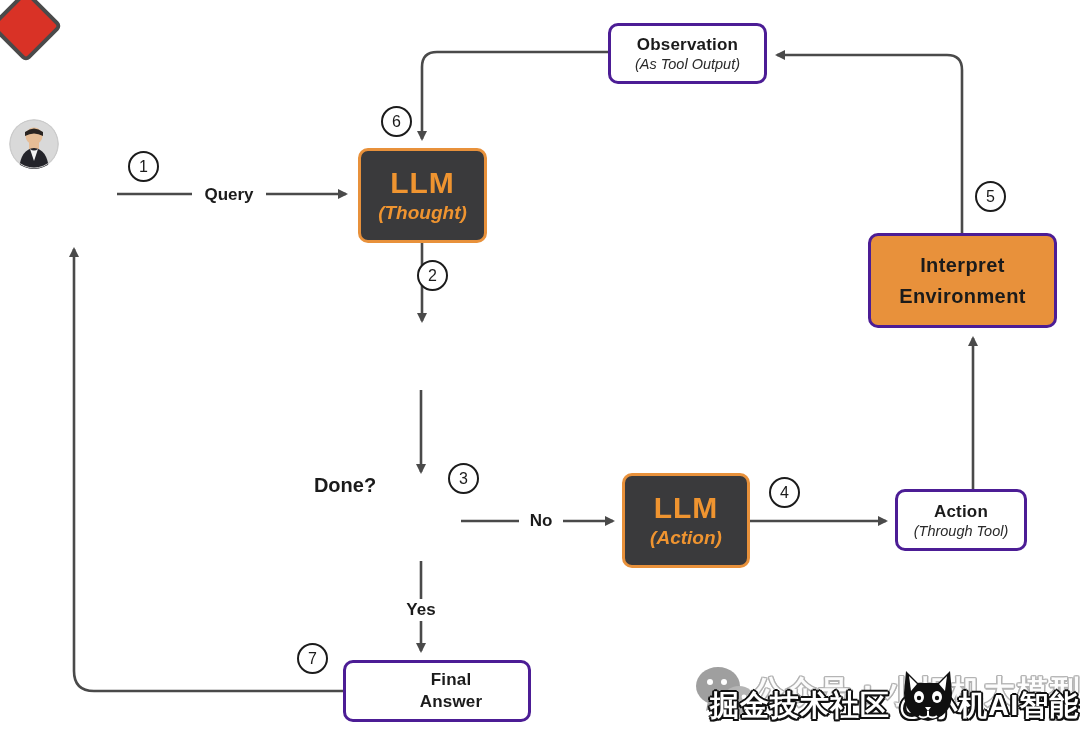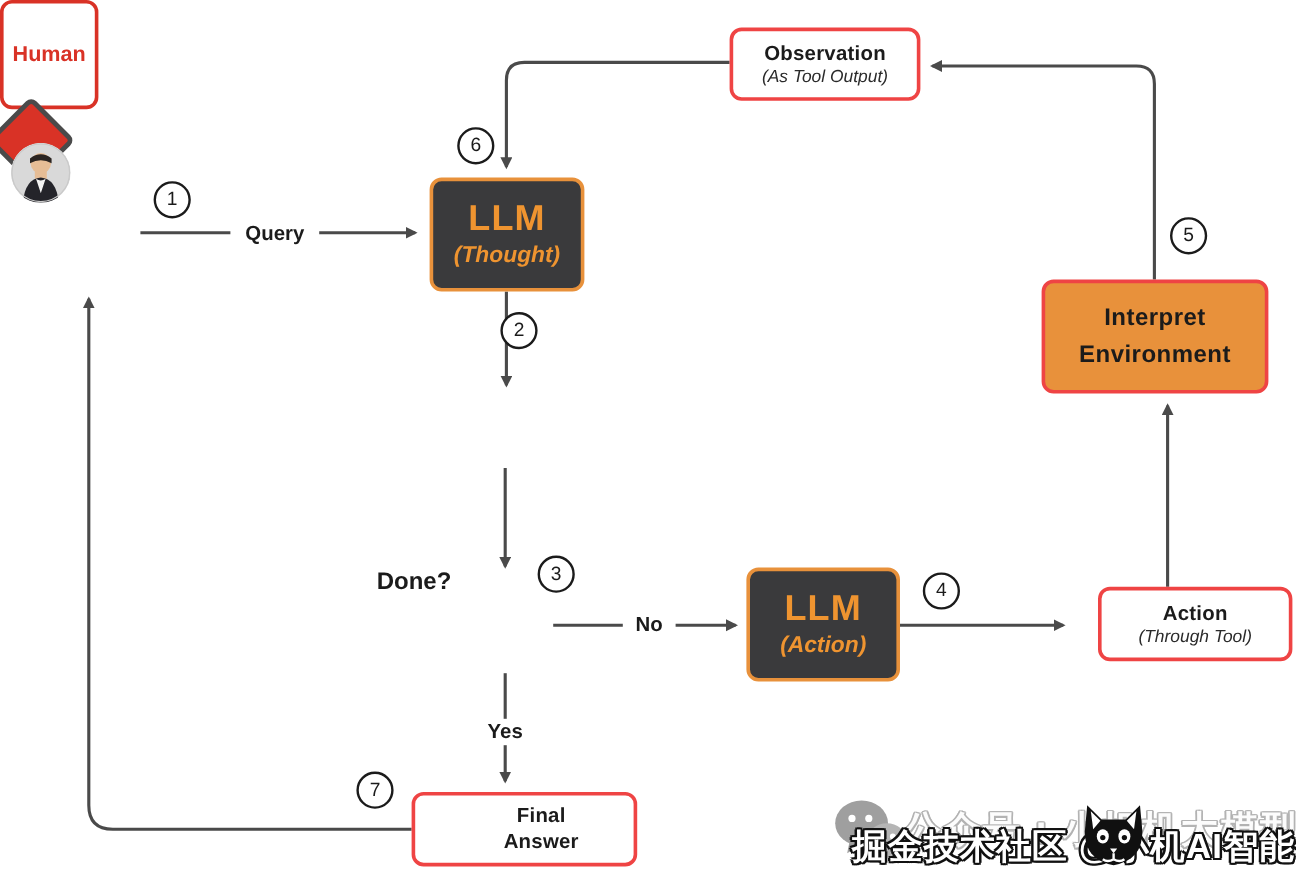--- a/index.html
+++ b/index.html
@@ -6,33 +6,33 @@
   html,body { background:#ffffff; }
   body { font-family:"Liberation Sans","DejaVu Sans",sans-serif; }
   #canvas { position:relative; width:1080px; height:745px; background:#fff; overflow:hidden; }
 
   .abs { position:absolute; }
   #wires { position:absolute; left:0; top:0; z-index:1; }
 
   
   .node { position:absolute; z-index:2; display:flex; flex-direction:column;
           align-items:center; justify-content:center; text-align:center;
-          background:#fff; border:3px solid #ef4444; border-radius:10px; color:#1b1b1b; }
+          background:#fff; border:3px solid #4c1d95; border-radius:10px; color:#1b1b1b; }
   .node .title   { font-weight:bold; font-size:17px; letter-spacing:.2px; }
   .node .subtitle{ font-style:italic; font-size:14.5px; margin-top:1px; color:#2a2a2a; }
 
   
   .llm { background:var(--dark,#3a3a3c); border:3.5px solid var(--orange,#e8913b); border-radius:10px; }
   .llm .big  { color:var(--orange-text,#ef9430); font-weight:bold; font-size:30px; letter-spacing:1px; line-height:1.05; }
   .llm .sub  { color:var(--orange-text,#ef9430); font-weight:bold; font-style:italic; font-size:19px; margin-top:3px; }
 
   
   #observation { left:608px; top:23px;  width:159px; height:61px; }
   #thought-box { left:343px; top:330px; width:157px; height:60px; }
-  #action-box  { left:895px; top:489px; width:162px; height:62px;margin-left:20px; }
+  #action-box  { left:895px; top:489px; width:132px; height:62px; }
   #final-box   { left:343px; top:660px; width:188px; height:62px; border-width:3.5px;padding-left:28px; }
   #final-box .title { line-height:1.3; }
   #llm-thought { left:358px; top:148px; width:129px; height:95px; }
   #llm-action  { left:622px; top:473px; width:128px; height:95px; }
   #external    { left:868px; top:233px; width:189px; height:95px; background:var(--orange,#e8913b); }
   #external .title { font-size:20px; line-height:1.55; letter-spacing:.4px; }
 
   #human-box { left:32px; top:146px; width:82px; height:91px; background:#fff;
                border:3px solid var(--red,#e03a2e); border-radius:10px;
                display:flex; align-items:center; justify-content:center; z-index:2; }
@@ -94,23 +94,20 @@
       <path d="M421,390 L421,472" marker-end="url(#arrow)"></path>
       <path d="M461,521 L613,521" marker-end="url(#arrow)"></path>
       <path d="M750,521 L886,521" marker-end="url(#arrow)"></path>
       <path d="M973,489 L973,338" marker-end="url(#arrow)"></path>
       <path d="M962,233 L962,70 Q962,55 947,55 L777,55" marker-end="url(#arrow)"></path>
       <path d="M421,561 L421,651" marker-end="url(#arrow)"></path>
       <path d="M343,691 L94,691 Q74,691 74,671 L74,249" marker-end="url(#arrow)"></path>
     </g>
   </svg>
 
-  <div id="human-box">
-    <span class="title">Human</span>
-  </div>
   <div id="avatar" class="abs">
     <svg width="50" height="50" viewBox="0 0 50 50">
       <circle cx="25" cy="25" r="25" fill="#d9d9d9"></circle>
       <circle cx="25" cy="25" r="25" fill="none"></circle>
       <rect x="20" y="22" width="10" height="8" fill="#e6bd96"></rect>
       <circle cx="25" cy="17" r="8.5" fill="#e6bd96"></circle>
       <path d="M16 13 Q25 6 34 13 L34 17 Q25 12 16 17 Z" fill="#2a2421"></path>
       <path d="M10 50 Q12 30 25 29 Q38 30 40 50 Z" fill="#24242a"></path>
       <path d="M21 30 L25 42 L29 30 Q25 33 21 30 Z" fill="#f2f2f2"></path>
       <circle cx="25" cy="25" r="24" fill="none" stroke="#c9c9c9" stroke-width="1"></circle>

